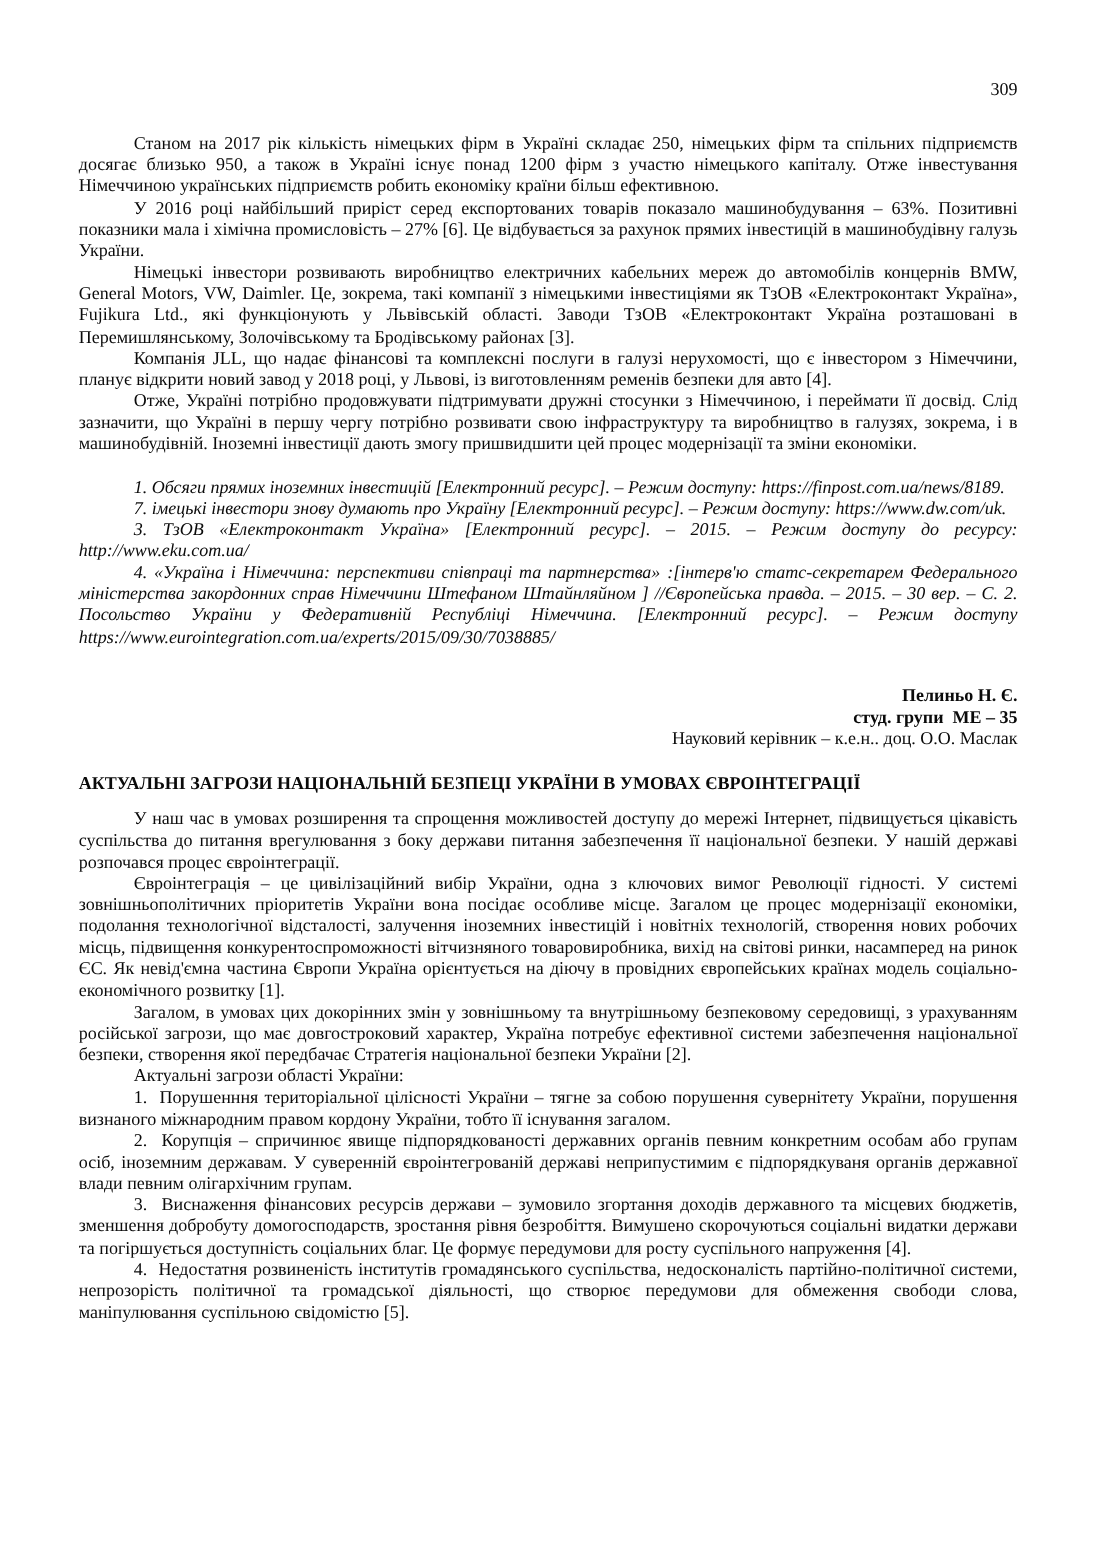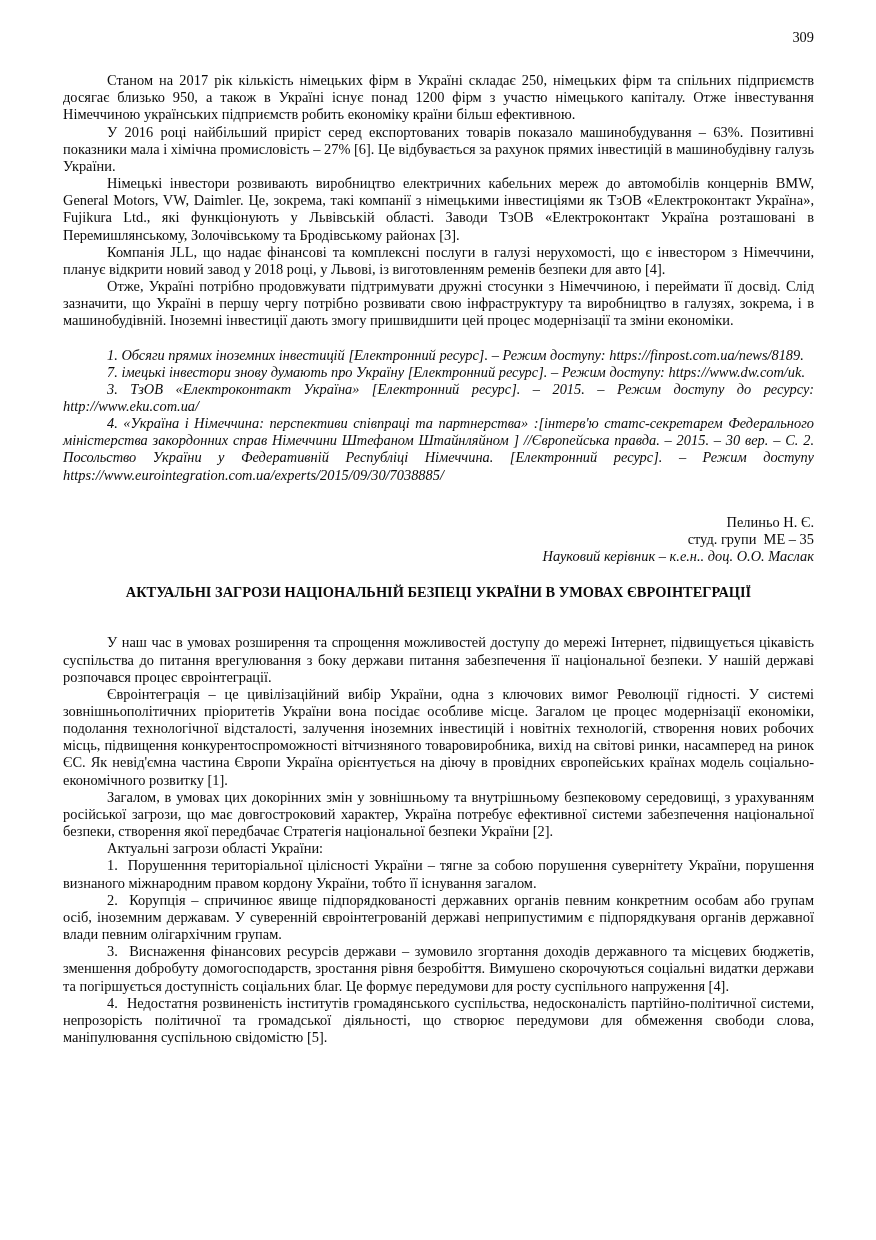--- a/index.html
+++ b/index.html
@@ -13,53 +13,52 @@
     font-family: "Liberation Serif", serif;
     font-size: 14.4px;
     line-height: 17.15px;
     color: #0a0a0a;
     overflow: hidden;
   }
   .page {
     box-sizing: border-box;
     width: 876px;
     height: 1240px;
-    padding: 29px 62px 30px 63px;
+    padding: 64px 62px 30px 63px;
   }
   .page-number {
     text-align: right;
     margin-bottom: 26px;
   }
   p {
     margin: 0;
     text-align: justify;
     text-indent: 44px;
   }
   .references {
     font-style: italic;
     margin-top: 17px;
   }
   .author-block {
     text-align: right;
     margin-top: 30px;
   }
   .author-block .author-name,
   .author-block .author-group {
-    font-weight: normal;
+    font-weight: bold;
     text-align: right;
   }
   .author-block .author-advisor {
-    font-style: italic;
   }
   .article-title {
-    text-align: center;
+    text-align: left;
     text-indent: 0;
     font-weight: bold;
     margin-top: 19px;
-    margin-bottom: 33px;
+    margin-bottom: 11px;
   }
 </style>
 </head>
 <body>
 
 <div class="page">
 
   <div class="page-number">309</div>
 
   <div>

